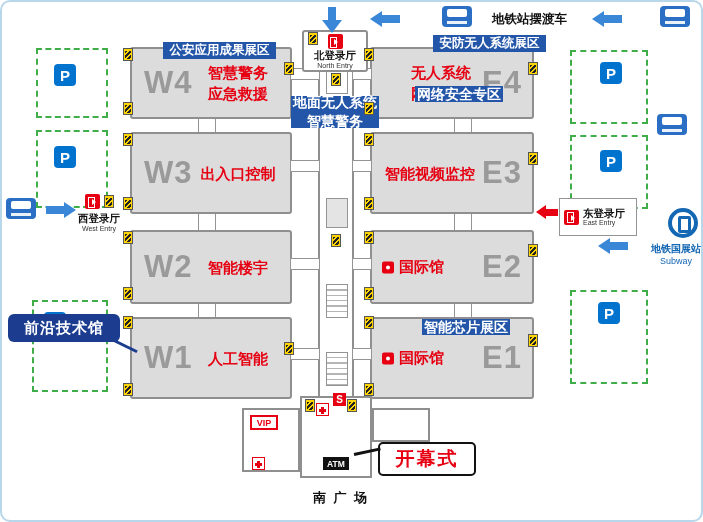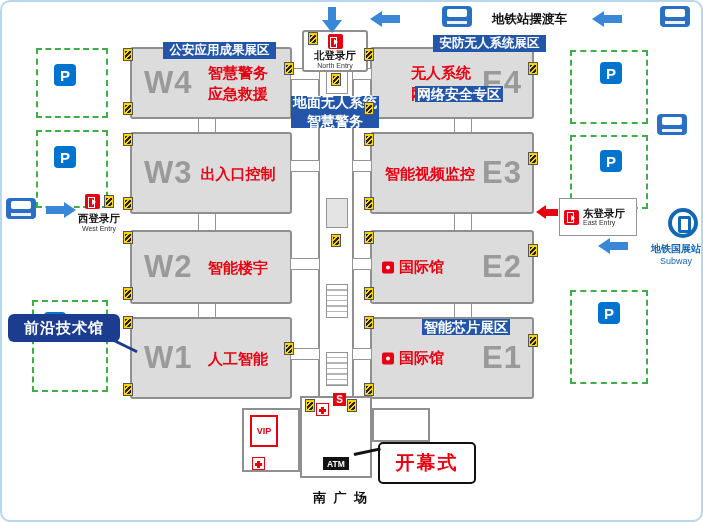--- a/index.html
+++ b/index.html
@@ -45,21 +45,21 @@
   .esc { position:absolute; width:10px; height:13px; background:#ffd400; border:1px solid #555; z-index:6; }
   .esc::after { content:""; position:absolute; left:1px; top:2px; width:6px; height:8px; background:repeating-linear-gradient(135deg,#222 0 1.5px,transparent 1.5px 3.5px); }
   .cross { position:absolute; width:13px; height:13px; background:#fff; border:1px solid #e60012; z-index:6; }
   .cross::before { content:""; position:absolute; left:2px; top:5px; width:7px; height:3px; background:#e60012; }
   .cross::after { content:""; position:absolute; left:4px; top:3px; width:3px; height:7px; background:#e60012; }
   .door { width:15px; height:15px; background:#e60012; border-radius:2px; position:relative; flex:0 0 auto; }
   .door::before { content:""; position:absolute; left:2.5px; top:2.5px; width:5px; height:9px; border:1.5px solid #fff; }
   .door::after { content:""; position:absolute; right:1.5px; top:5px; width:0; height:0; border:3px solid transparent; border-left:4px solid #fff; }
   .door.abs { position:absolute; z-index:6; }
   .sbadge { position:absolute; width:13px; height:13px; background:#e60012; color:#fff; font-weight:bold; font-size:10px; display:flex; align-items:center; justify-content:center; z-index:6; }
-  .vip { position:absolute; width:28px; height:32px; background:#fff; border:2px solid #e60012; color:#e60012; font-weight:bold; font-size:9px; display:flex; align-items:center; justify-content:center; z-index:6; }
+  .vip { position:absolute; width:28px; height:15px; background:#fff; border:2px solid #e60012; color:#e60012; font-weight:bold; font-size:9px; display:flex; align-items:center; justify-content:center; z-index:6; }
   .atm { position:absolute; width:26px; height:13px; background:#111; color:#fff; font-weight:bold; font-size:8.5px; display:flex; align-items:center; justify-content:center; z-index:6; }
   
   .arr { position:absolute; z-index:6; }
   .arr .shaft { position:absolute; background:#3a87d8; }
   .arr .head { position:absolute; width:0; height:0; border:solid transparent; }
   .arr.h { width:30px; height:16px; }
   .arr.h .shaft { top:4px; width:18px; height:8px; }
   .arr.left .head { left:0; top:0; border-width:8px 12px 8px 0; border-right-color:#3a87d8; }
   .arr.left .shaft { left:12px; }
   .arr.right .head { right:0; top:0; border-width:8px 0 8px 12px; border-left-color:#3a87d8; }
@@ -74,21 +74,21 @@
   .arr.sm.left .head { border-width:7px 10px 7px 0; }
   .arr.sm.left .shaft { left:10px; }
   
   .north-building { position:absolute; left:300px; top:28px; width:66px; height:42px; background:#fff; border:2px solid #8f8f8f; border-radius:3px; z-index:4; display:flex; flex-direction:column; align-items:center; padding-top:2px; }
   .entry-zh { font-size:10.5px; font-weight:bold; color:#111; line-height:1.2; white-space:nowrap; }
   .entry-en { font-size:7px; color:#333; line-height:1.2; white-space:nowrap; }
   .west-entry { position:absolute; left:66px; top:210px; width:62px; text-align:center; z-index:6; }
   .east-entry { position:absolute; left:557px; top:196px; width:78px; height:38px; background:#fff; border:1.5px solid #949494; display:flex; align-items:center; gap:4px; padding:2px 4px; z-index:6; }
   .south-block { position:absolute; background:#fff; border:2px solid #8f8f8f; z-index:2; }
   .south-label { position:absolute; left:298px; top:434px; width:72px; text-align:center; z-index:6; }
-  .opening { position:absolute; left:376px; top:440px; width:98px; height:42px; background:#fff; border:2.5px solid #111; border-radius:5px; color:#e60012; font-weight:bold; font-size:19px; letter-spacing:2px; display:flex; align-items:center; justify-content:center; z-index:7; }
+  .opening { position:absolute; left:376px; top:440px; width:98px; height:34px; background:#fff; border:2.5px solid #111; border-radius:5px; color:#e60012; font-weight:bold; font-size:19px; letter-spacing:2px; display:flex; align-items:center; justify-content:center; z-index:7; }
   .opening-tail { position:absolute; left:352px; top:451px; width:27px; height:2.5px; background:#111; transform:rotate(-12deg); transform-origin:left center; z-index:7; }
   .plaza { position:absolute; left:296px; top:487px; width:86px; text-align:center; font-size:13px; font-weight:bold; color:#111; letter-spacing:2px; z-index:6; }
   .shuttle-text { position:absolute; left:490px; top:9px; font-size:12.5px; font-weight:bold; color:#111; z-index:6; white-space:nowrap; }
   
   .subway-logo { position:absolute; left:666px; top:206px; width:30px; height:30px; border:4px solid #1467b3; border-radius:50%; background:#fff; z-index:6; }
   .subway-logo::after { content:""; position:absolute; left:6px; top:4px; width:7px; height:11px; border:3px solid #1467b3; border-radius:2px; }
   .subway-text { position:absolute; left:646px; top:240px; width:56px; text-align:center; z-index:6; }
   .subway-zh { font-size:10px; font-weight:bold; color:#1467b3; white-space:nowrap; }
   .subway-en { font-size:9px; color:#1467b3; }
 </style>

